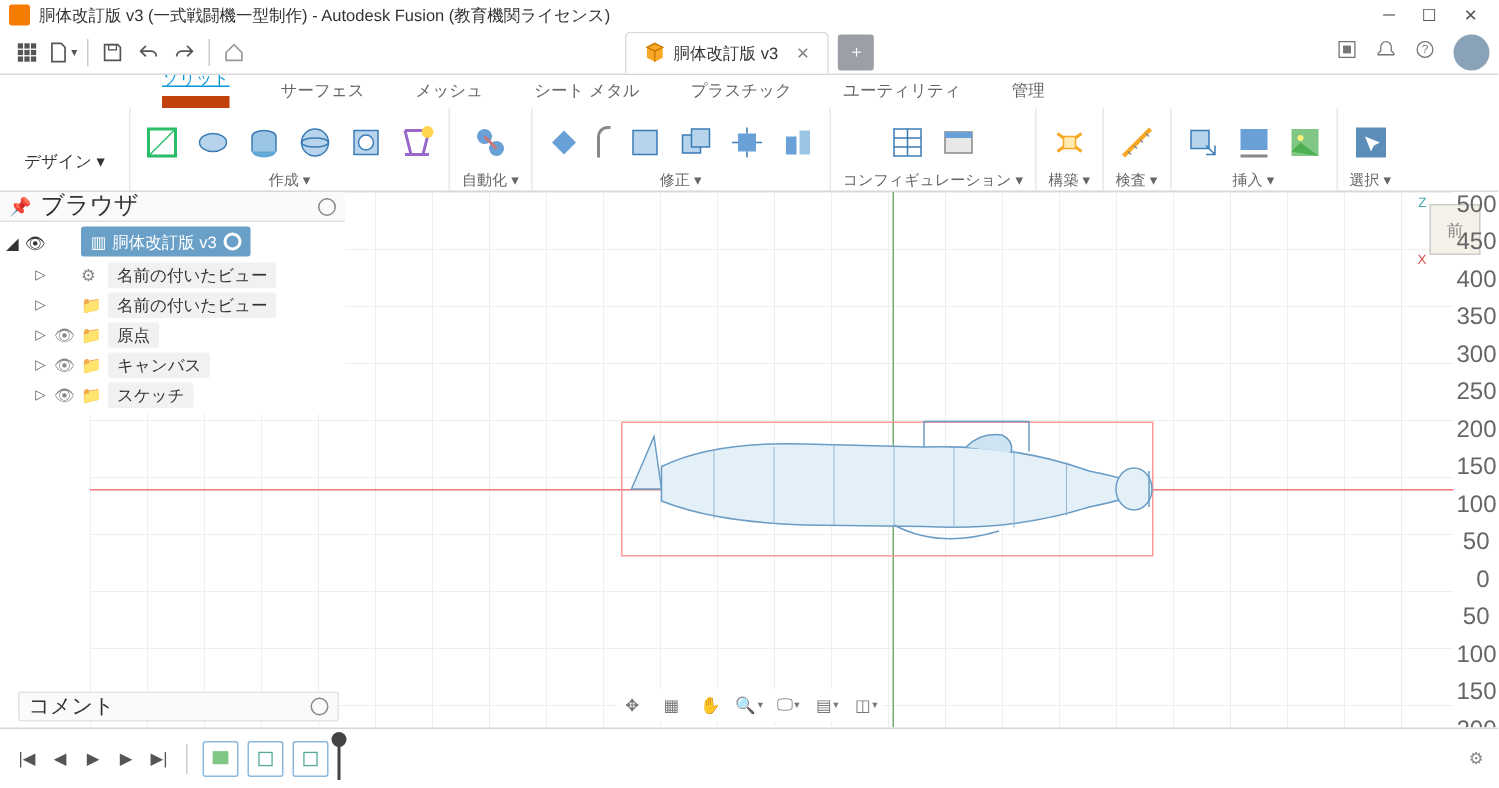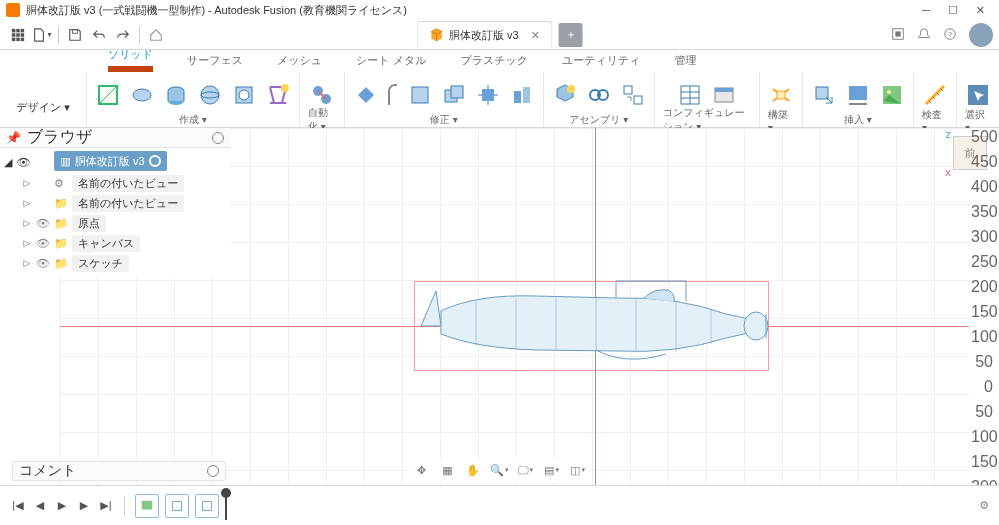--- a/index.html
+++ b/index.html
@@ -21,21 +21,21 @@
 .tab { display: flex; align-items: center; gap: 6px; padding: 0 12px; border: 1px solid #d8d8d8; border-bottom: none; border-radius: 4px 4px 0 0; background: #fff; height: 28px; }
 .tab .box-icon { width: 14px; height: 14px; color: #f9a825; }
 .tab .close { color: #888; cursor: pointer; margin-left: 6px; }
 .tab-plus { width: 24px; height: 24px; background: #9aa0a6; color: #fff; display: flex; align-items: center; justify-content: center; border-radius: 2px; margin-left: 6px; cursor: pointer; }
 .qbar-right { position: absolute; right: 6px; display: flex; align-items: center; gap: 12px; color: #555; }
 .avatar { width: 24px; height: 24px; border-radius: 50%; background: #8aa2b8; }
 
 
 .ribbon-tabs { height: 22px; display: flex; align-items: end; padding: 0 100px 0 108px; gap: 34px; font-size: 11px; color: #666; }
 .ribbon-tabs .rtab { padding-bottom: 4px; cursor: pointer; }
-.ribbon-tabs .rtab.active { color: #0696d7; border-bottom: 6px solid #c2410c; }
+.ribbon-tabs .rtab.active { color: #0696d7; border-bottom: 8px solid #c2410c; text-decoration: underline; }
 
 
 .ribbon { height: 56px; display: flex; border-bottom: 1px solid #d8d8d8; background: #fff; }
 .ribbon-group { display: flex; flex-direction: column; align-items: center; padding: 4px 8px 0; border-right: 1px solid #e8e8e8; }
 .ribbon-group:last-child { border-right: none; }
 .ribbon-icons { display: flex; align-items: center; gap: 8px; flex: 1; }
 .ribbon-label { font-size: 10px; color: #666; height: 14px; display: flex; align-items: center; gap: 2px; }
 .big-btn { width: 70px; display: flex; flex-direction: column; align-items: center; justify-content: center; cursor: pointer; }
 .big-btn-label { font-size: 11px; }
 .ricon { width: 26px; height: 26px; display: flex; align-items: center; justify-content: center; cursor: pointer; }
@@ -287,46 +287,20 @@
         </div>
     </div>
     <div class="ribbon-label">
         <span>修正 ▾</span>
       </div>
   </div>
   <div class="ribbon-group">
     <div class="ribbon-icons">
       <div class="ricon">
           <svg viewBox="0 0 24 24">
-            <path d="M12 2l8 4v8l-8 4-8-4V6z" fill="#9bc5e5" stroke="#3a7cb5"></path>
-            <circle cx="18" cy="6" r="4" fill="#ffd54f"></circle>
-          </svg>
-        </div>
-      <div class="ricon">
-          <svg viewBox="0 0 24 24">
-            <circle cx="8" cy="12" r="5" fill="none" stroke="#3a7cb5" stroke-width="2"></circle>
-            <circle cx="16" cy="12" r="5" fill="none" stroke="#3a7cb5" stroke-width="2"></circle>
-          </svg>
-        </div>
-      <div class="ricon">
-          <svg viewBox="0 0 24 24">
-            <rect x="3" y="3" width="8" height="8" fill="none" stroke="#3a7cb5"></rect>
-            <rect x="13" y="13" width="8" height="8" fill="none" stroke="#3a7cb5"></rect>
-            <path d="M6 14h4v4" fill="none" stroke="#888"></path>
-          </svg>
-        </div>
-    </div>
-    <div class="ribbon-label">
-        <span>アセンブリ ▾</span>
-      </div>
-  </div>
-  <div class="ribbon-group">
-    <div class="ribbon-icons">
-      <div class="ricon">
-          <svg viewBox="0 0 24 24">
             <rect x="3" y="3" width="18" height="18" fill="none" stroke="#3a7cb5"></rect>
             <path d="M3 9h18M3 15h18M12 3v18" stroke="#3a7cb5"></path>
           </svg>
         </div>
       <div class="ricon">
           <svg viewBox="0 0 24 24">
             <rect x="3" y="5" width="18" height="14" fill="#e8e8e8" stroke="#888"></rect>
             <rect x="3" y="5" width="18" height="4" fill="#6aa0d8"></rect>
           </svg>
         </div>
@@ -339,20 +313,33 @@
     <div class="ribbon-icons">
       <div class="ricon">
           <svg viewBox="0 0 24 24">
             <path d="M4 18L20 6M4 6l16 12" stroke="#f9a825" stroke-width="2"></path>
             <rect x="8" y="8" width="8" height="8" fill="#ffecb3" stroke="#f9a825"></rect>
           </svg>
         </div>
     </div>
     <div class="ribbon-label">
         <span>構築 ▾</span>
+      </div>
+  </div>
+  <div class="ribbon-group">
+    <div class="ribbon-icons">
+      <div class="ricon">
+          <svg viewBox="0 0 24 24">
+            <path d="M3 21L21 3" stroke="#f9a825" stroke-width="3"></path>
+            <path d="M6 18l2 2M10 14l2 2M14 10l2 2M18 6l2 2" stroke="#888"></path>
+          </svg>
+        </div>
+    </div>
+    <div class="ribbon-label">
+        <span>検査 ▾</span>
       </div>
   </div>
   <div class="ribbon-group">
     <div class="ribbon-icons">
       <div class="ricon">
           <svg viewBox="0 0 24 24">
             <rect x="4" y="4" width="12" height="12" fill="#b8d4ec" stroke="#3a7cb5"></rect>
             <path d="M14 14l6 6M20 14v6h-6" fill="none" stroke="#3a7cb5"></path>
           </svg>
         </div>
@@ -365,33 +352,20 @@
       <div class="ricon">
           <svg viewBox="0 0 24 24">
             <rect x="3" y="3" width="18" height="18" fill="#81c784"></rect>
             <circle cx="9" cy="9" r="2" fill="#fff176"></circle>
             <path d="M3 18l6-6 12 9" fill="#4caf50"></path>
           </svg>
         </div>
     </div>
     <div class="ribbon-label">
         <span>挿入 ▾</span>
-      </div>
-  </div>
-  <div class="ribbon-group">
-    <div class="ribbon-icons">
-      <div class="ricon">
-          <svg viewBox="0 0 24 24">
-            <path d="M3 21L21 3" stroke="#f9a825" stroke-width="3"></path>
-            <path d="M6 18l2 2M10 14l2 2M14 10l2 2M18 6l2 2" stroke="#888"></path>
-          </svg>
-        </div>
-    </div>
-    <div class="ribbon-label">
-        <span>検査 ▾</span>
       </div>
   </div>
   <div class="ribbon-group">
     <div class="ribbon-icons">
       <div class="ricon">
           <svg viewBox="0 0 24 24">
             <rect x="2" y="2" width="20" height="20" fill="#5b8db8"></rect>
             <path d="M8 8l10 4-4 2-2 4z" fill="#fff"></path>
           </svg>
         </div>

